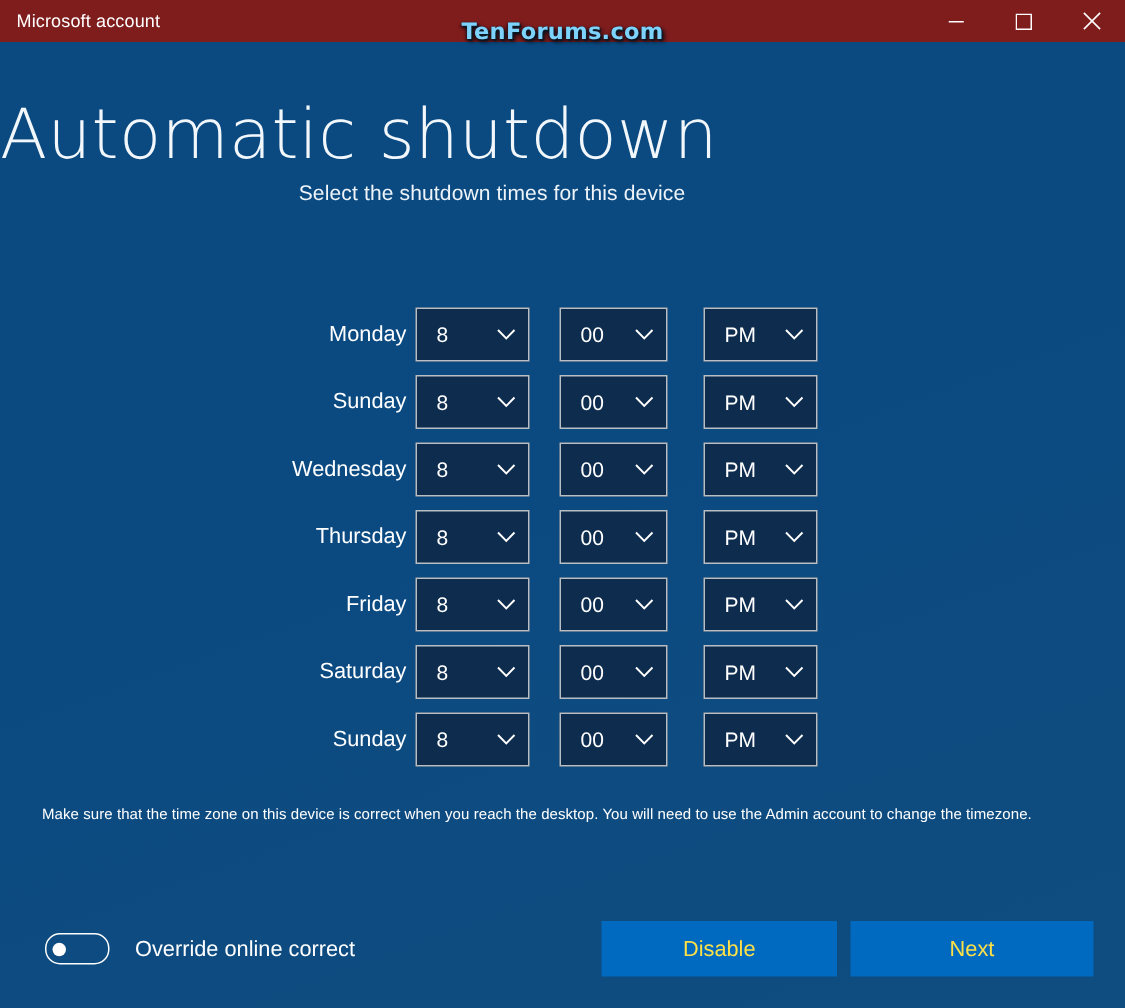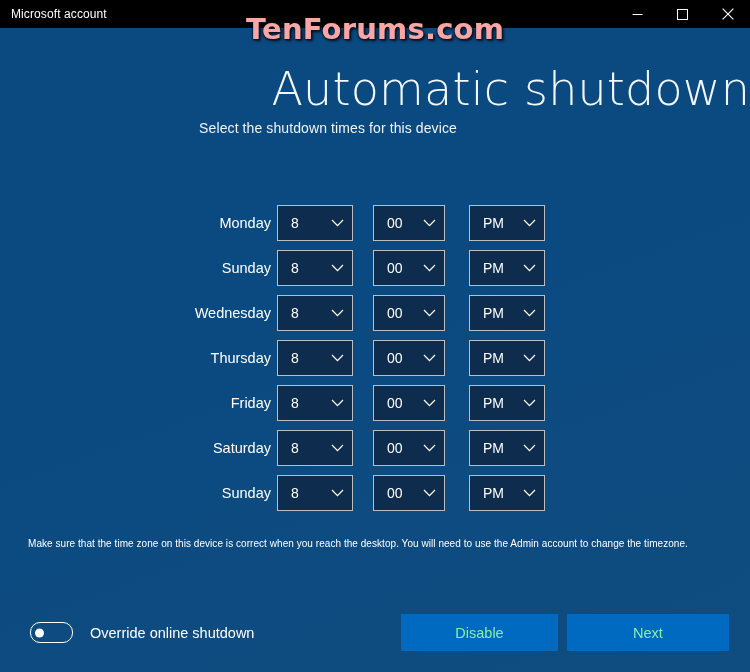--- a/index.html
+++ b/index.html
@@ -20,21 +20,21 @@
     background: #0b4a82;
     box-sizing: border-box;
   }
 
   
   #titlebar {
     position: absolute;
     left: 0; top: 0;
     width: 750px;
     height: 28px;
-    background: #000000;
+    background: #7f1d1d;
     display: flex;
     align-items: center;
   }
   #titlebar-text {
     color: #ffffff;
     font-size: 12px;
     line-height: 28px;
     padding-left: 11px;
     letter-spacing: 0.1px;
     white-space: nowrap;
@@ -52,23 +52,23 @@
   }
   .caption-btn svg { display: block; }
 
   
   #watermark {
     position: absolute;
     left: 0;
     top: 12px;
     width: 750px;
     text-align: center;
-    font-size: 29px;
+    font-size: 15px;
     font-weight: bold;
-    color: #fca5a5;
+    color: #7dd3fc;
     letter-spacing: 0.2px;
     text-shadow:
       0 0 1px #13293d,
       1px 1px 1px #0a1622,
       2px 2px 3px rgba(3,10,18,0.85),
       -1px 1px 2px rgba(3,10,18,0.55);
     pointer-events: none;
     z-index: 5;
     font-family: "DejaVu Sans", sans-serif;
   }
@@ -81,21 +81,21 @@
     width: 750px;
     height: 644px;
     background: linear-gradient(160deg, #0b4a81 0%, #0b4a81 45%, #0d4b80 70%, #0f4d80 100%);
   }
 
   #heading {
     position: absolute;
     left: 0;
     top: 34px;
     width: 750px;
-    text-align: right;
+    text-align: left;
     color: #f2f7fb;
     font-size: 46px;
     font-weight: 300;
     letter-spacing: 0.2px;
     font-family: "DejaVu Sans", sans-serif;
   }
   #subheading {
     position: absolute;
     left: 0;
     top: 92px;
@@ -206,21 +206,21 @@
     font-size: 14.5px;
     white-space: nowrap;
   }
 
   .action-btn {
     position: absolute;
     top: 586px;
     height: 37px;
     background: #0069c0;
     border: none;
-    color: #86efac;
+    color: #fde047;
     font-size: 14.5px;
     font-family: "Liberation Sans", sans-serif;
     cursor: pointer;
     padding: 0;
   }
   #btn-disable { left: 401px; width: 157px; }
   #btn-next    { left: 567px; width: 162px; }
 
 </style>
 </head>
@@ -456,20 +456,20 @@
       </div>
 
     </div>
 
     <div id="note">Make sure that the time zone on this device is correct when you reach the desktop. You will need to use the Admin account to change the timezone.</div>
 
     <div id="toggle-area">
       <div id="toggle-switch">
         <div id="toggle-knob"></div>
       </div>
-      <div id="toggle-label">Override online shutdown</div>
+      <div id="toggle-label">Override online correct</div>
     </div>
 
     <button class="action-btn" id="btn-disable">Disable</button>
     <button class="action-btn" id="btn-next">Next</button>
 
   </div>
 </div>
 
 </body></html>

